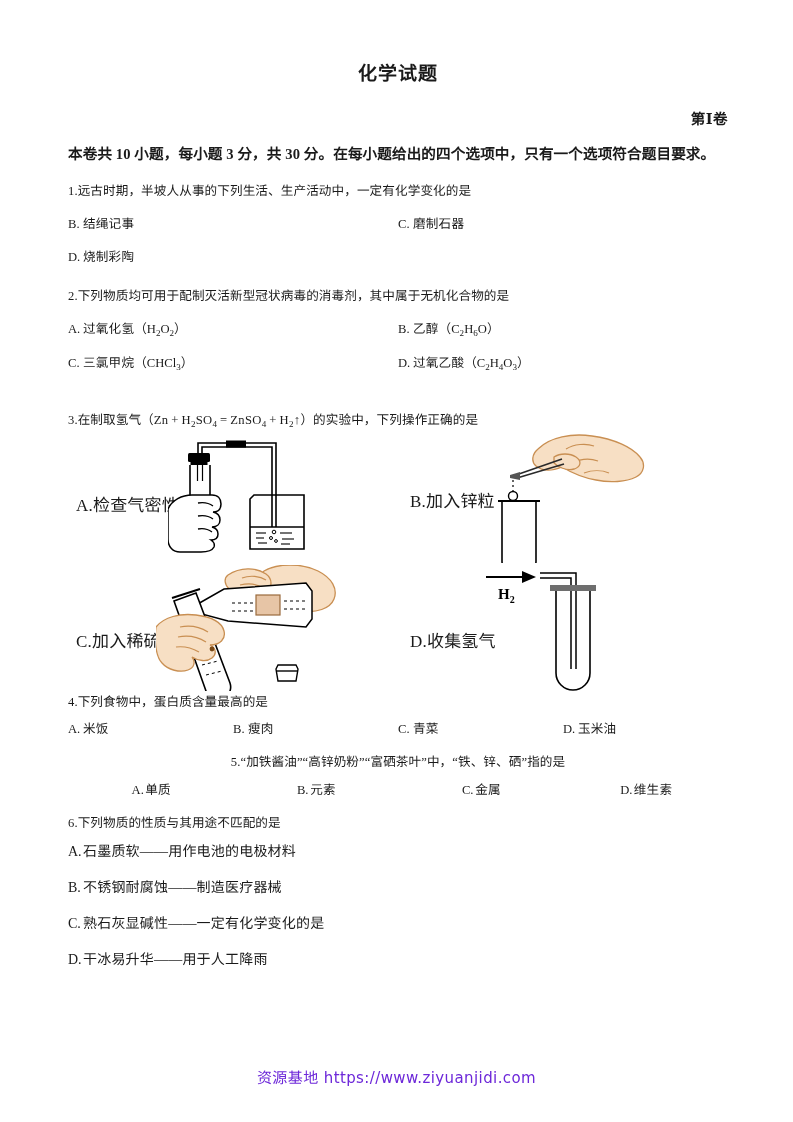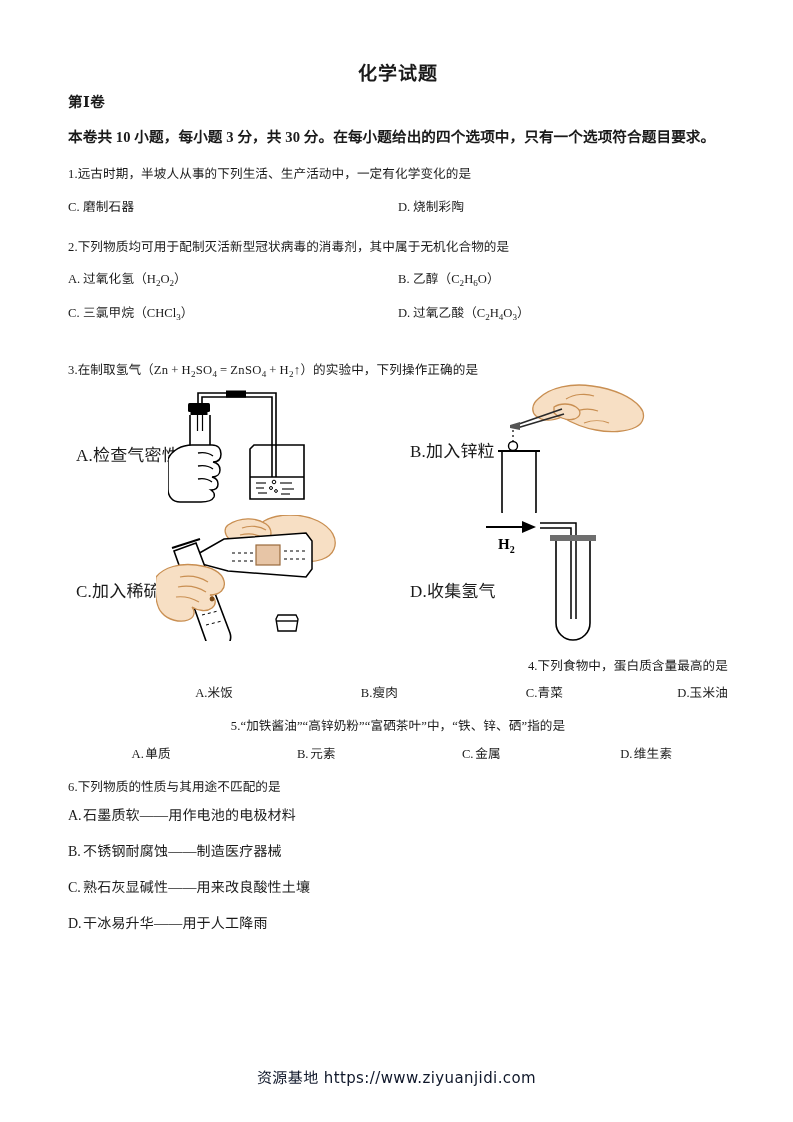--- a/index.html
+++ b/index.html
@@ -42,24 +42,24 @@
   .atomic-line {
     font-size: 14.5px;
     font-weight: bold;
     margin-top: 28px;
     white-space: pre;
     letter-spacing: 0.2px;
   }
 
   
   .section-heading {
-    text-align: left;
+    text-align: right;
     font-size: 14.5px;
     font-weight: bold;
-    margin-top: 3px;
+    margin-top: 20px;
     letter-spacing: 0.5px;
   }
 
   
   .instructions {
     font-size: 14.6px;
     font-weight: bold;
     line-height: 1.95;
     margin-top: 12px;
     text-align: justify;
@@ -139,41 +139,42 @@
   }
 
   
   .footer-watermark {
     position: absolute;
     left: 0;
     right: 0;
     top: 1066px;
     text-align: center;
     font-size: 15px;
-    color: #0f172a;
+    color: #6d28d9;
     font-family: "DejaVu Sans", "Liberation Sans", sans-serif;
     letter-spacing: 0.4px;
   }
 </style>
 </head>
 <body>
 
 <div class="page">
   <div class="content">
 
     <div class="doc-title">化学试题</div>
 
 
     <div class="section-heading">第Ⅰ卷</div>
 
     <div class="instructions">本卷共 10 小题，每小题 3 分，共 30 分。在每小题给出的四个选项中，只有一个选项符合题目要求。</div>
 
     <div class="question">
       <div class="q-stem"><span>1.</span><span>远古时期，半坡人从事的下列生活、生产活动中，一定有化学变化的是</span></div>
       <div class="opts-2col">
+        <div class="opt"><span class="opt-letter">B.</span><span class="opt-text">结绳记事</span></div>
         <div class="opt"><span class="opt-letter">C.</span><span class="opt-text">磨制石器</span></div>
         <div class="opt"><span class="opt-letter">D.</span><span class="opt-text">烧制彩陶</span></div>
       </div>
     </div>
 
     <div class="question">
       <div class="q-stem"><span>2.</span><span>下列物质均可用于配制灭活新型冠状病毒的消毒剂，其中属于无机化合物的是</span></div>
       <div class="opts-2col">
         <div class="opt">
           <span class="opt-letter">A.</span><span class="opt-text">过氧化氢</span><span><span>（H</span><sub>2</sub><span>O</span><sub>2</sub><span>）</span></span>
@@ -376,21 +377,21 @@
                 <rect x="70" y="24" width="46" height="6" fill="#6e6e6e"></rect>
 
                 <path d="M76 30 L76 112 A17 17 0 0 0 110 112 L110 30" fill="#fff" fill-opacity="0" stroke="#000" stroke-width="1.6"></path>
               </svg>
             </div>
           </div>
         </div>
       </div>
     </div>
 
-    <div class="question" style="margin-top:14px;text-align:right;">
+    <div class="question" style="margin-top:0;">
       <div class="q-stem"><span>4.</span><span>下列食物中，蛋白质含量最高的是</span></div>
       <div class="opts-4col">
         <div class="opt"><span class="opt-letter">A.</span><span class="opt-text">米饭</span></div>
         <div class="opt"><span class="opt-letter">B.</span><span class="opt-text">瘦肉</span></div>
         <div class="opt"><span class="opt-letter">C.</span><span class="opt-text">青菜</span></div>
         <div class="opt"><span class="opt-letter">D.</span><span class="opt-text">玉米油</span></div>
       </div>
     </div>
 
     <div class="question" style="margin-top:14px;text-align:center;">
@@ -401,21 +402,21 @@
         <div class="opt"><span class="opt-letter">C.</span><span class="opt-text">金属</span></div>
         <div class="opt"><span class="opt-letter">D.</span><span class="opt-text">维生素</span></div>
       </div>
     </div>
 
     <div class="question" style="margin-top:14px;">
       <div class="q-stem"><span>6.</span><span>下列物质的性质与其用途不匹配的是</span></div>
       <div class="opts-stack">
         <div class="opt"><span class="opt-letter">A.</span><span class="opt-text">石墨质软——用作电池的电极材料</span></div>
         <div class="opt"><span class="opt-letter">B.</span><span class="opt-text">不锈钢耐腐蚀——制造医疗器械</span></div>
-        <div class="opt"><span class="opt-letter">C.</span><span class="opt-text">熟石灰显碱性——用来改良酸性土壤</span></div>
+        <div class="opt"><span class="opt-letter">C.</span><span class="opt-text">熟石灰显碱性——一定有化学变化的是</span></div>
         <div class="opt"><span class="opt-letter">D.</span><span class="opt-text">干冰易升华——用于人工降雨</span></div>
       </div>
     </div>
 
   </div>
 
   <div class="footer-watermark">资源基地 https://www.ziyuanjidi.com</div>
 </div>
 
 </body></html>

